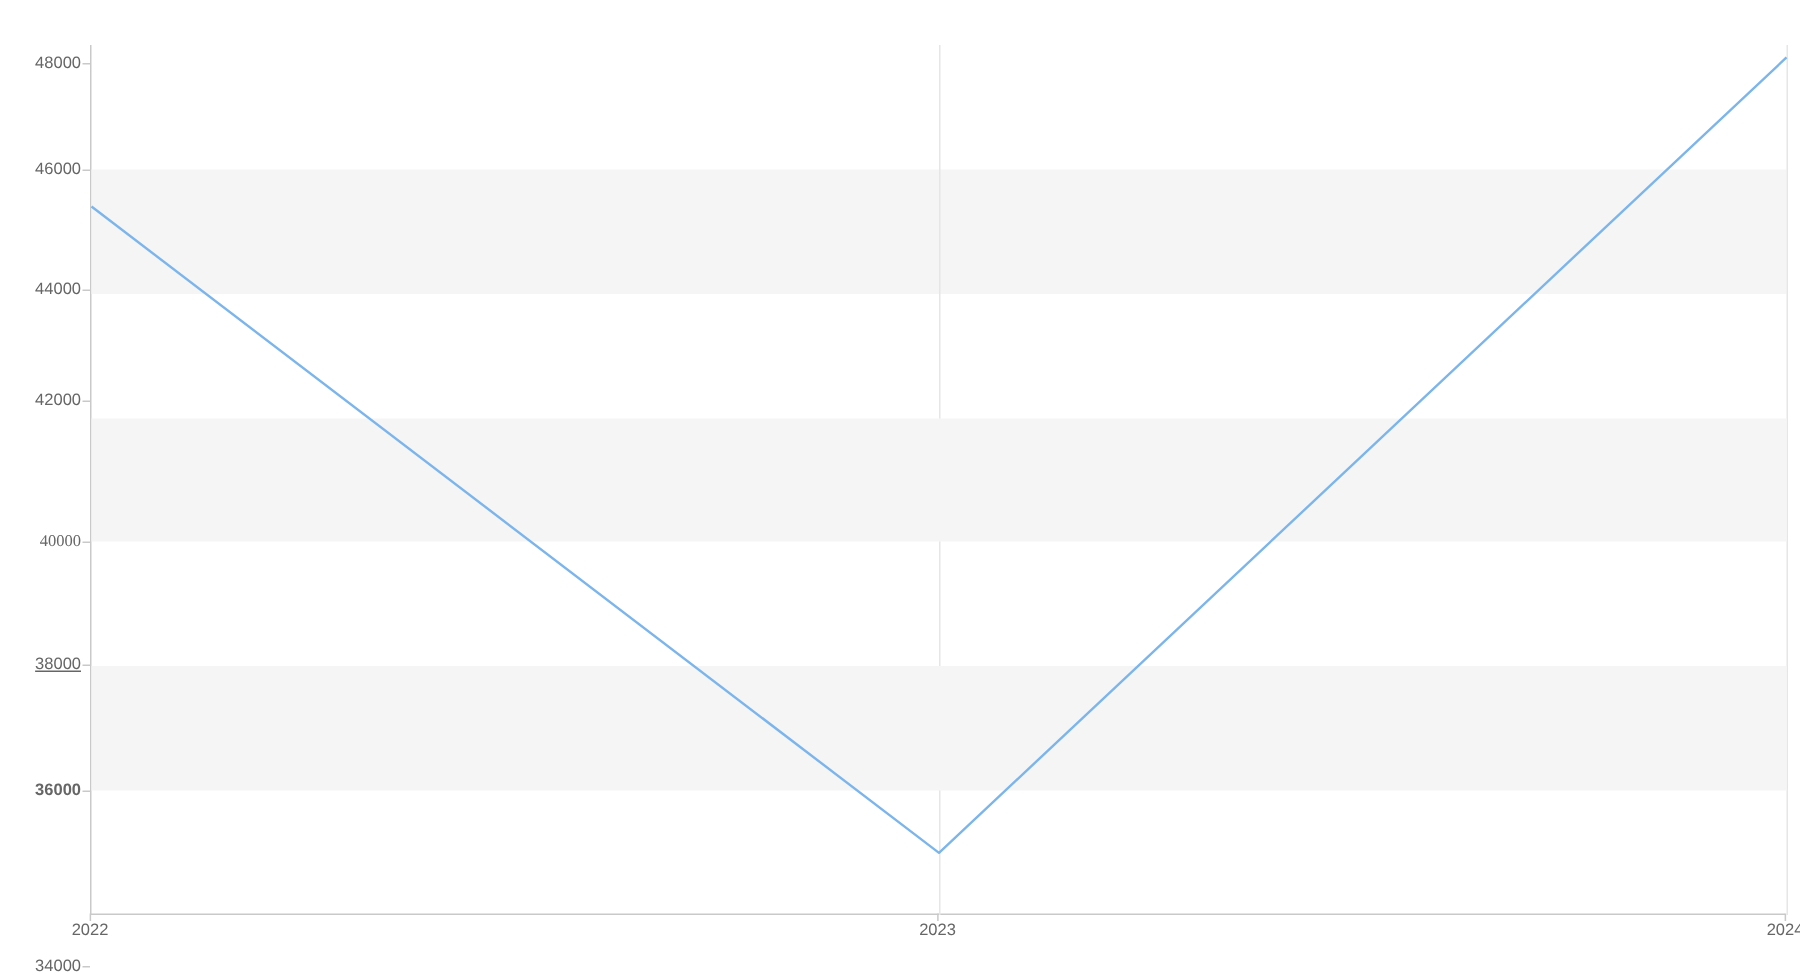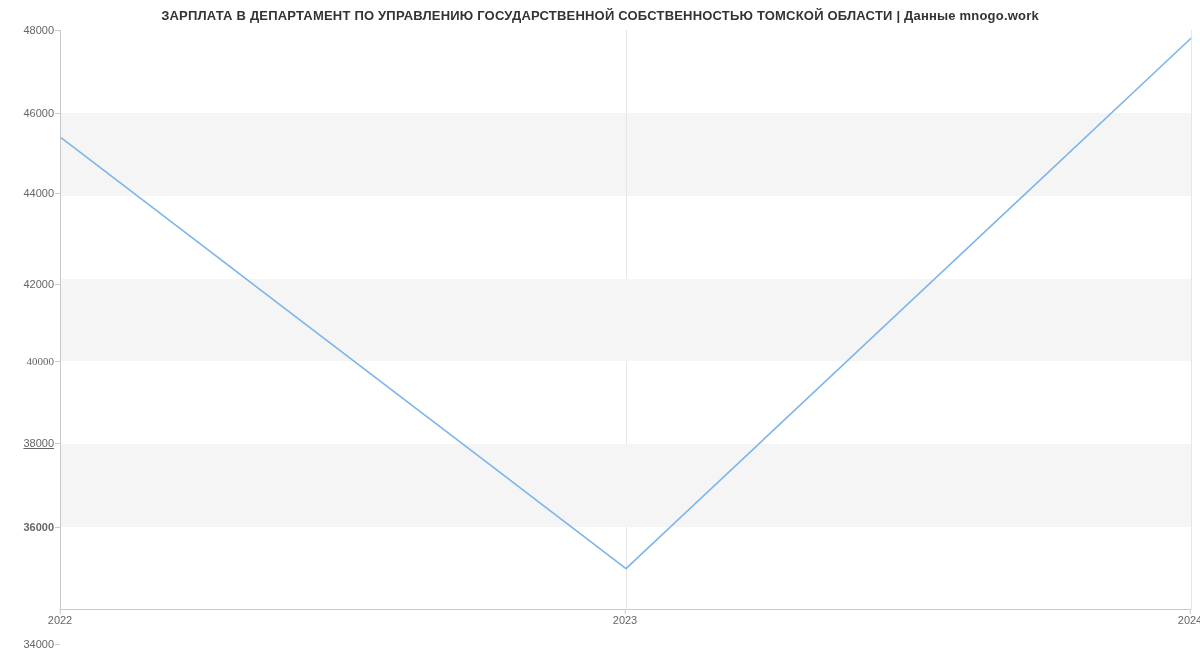--- a/index.html
+++ b/index.html
@@ -100,40 +100,39 @@
     top: 0;
     width: 0;
     height: 580px;
     border-left: 1px solid #e6e6e6;
   }
 </style>
 </head>
 <body>
 
 <div class="chart-wrap">
-  <div class="title">ЗАРПЛАТА В ДЕПАРТАМЕНТ ПО УПРАВЛЕНИЮ ГОСУДАРСТВЕННОЙ СОБСТВЕННОСТЬЮ ТОМСКОЙ ОБЛАСТИ | Данные mnogo.work</div>
 
   <div class="plot">
     <div class="plot-inner">
         <div class="band" style="top: 82.8571px; height: 82.8571px;"></div>
         <div class="xgrid" style="left: 1130px;"></div>
         <div class="xgrid" style="left: 565px;"></div>
         <div class="band" style="top: 248.571px; height: 82.8571px;"></div>
         <div class="band" style="top: 414.286px; height: 82.8571px;"></div>
 
       <svg class="line" viewBox="0 0 1130 580" preserveAspectRatio="none">
         <path d="M0.00 107.71 L565.00 538.57 L1130.00 8.29"></path>
       </svg>
     </div>
   </div>
 
 <div class="ytick" style="top: 644px;">34000<span class="mark"></span></div>
     <div class="ytick" style="top: 527.143px; font-weight: bold;">36000<span class="mark"></span></div>
     <div class="ytick" style="top: 443px; text-decoration: underline;">38000<span class="mark"></span></div>
     <div class="ytick" style="top: 361.429px; font-family: Liberation Serif, serif;">40000<span class="mark"></span></div>
-    <div class="ytick" style="top: 284px;">42000<span class="mark"></span></div>
+    <div class="ytick" style="top: 267px;">42000<span class="mark"></span></div>
     <div class="ytick" style="top: 193px;">44000<span class="mark"></span></div>
     <div class="ytick" style="top: 112.857px;">46000<span class="mark"></span></div>
-    <div class="ytick" style="top: 30px;">48000<span class="mark"></span></div>
+    <div class="ytick" style="top: 42px;">48000<span class="mark"></span></div>
     <div class="xtick" style="left: 60px;">2022<span class="mark"></span></div>
     <div class="xtick" style="left: 625px;">2023<span class="mark"></span></div>
     <div class="xtick" style="left: 1190px;">2024<span class="mark"></span></div>
   </div>
 
 </body></html>

